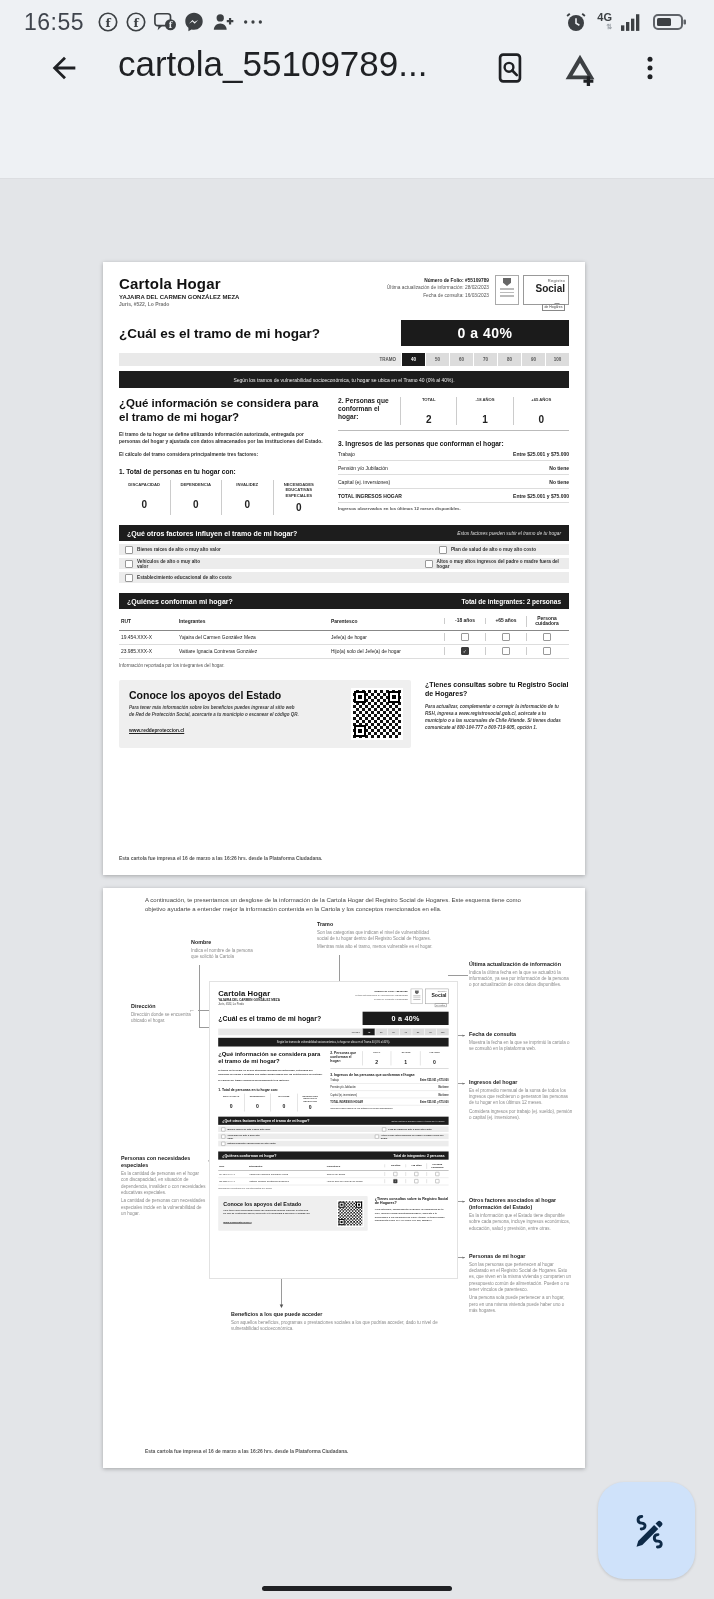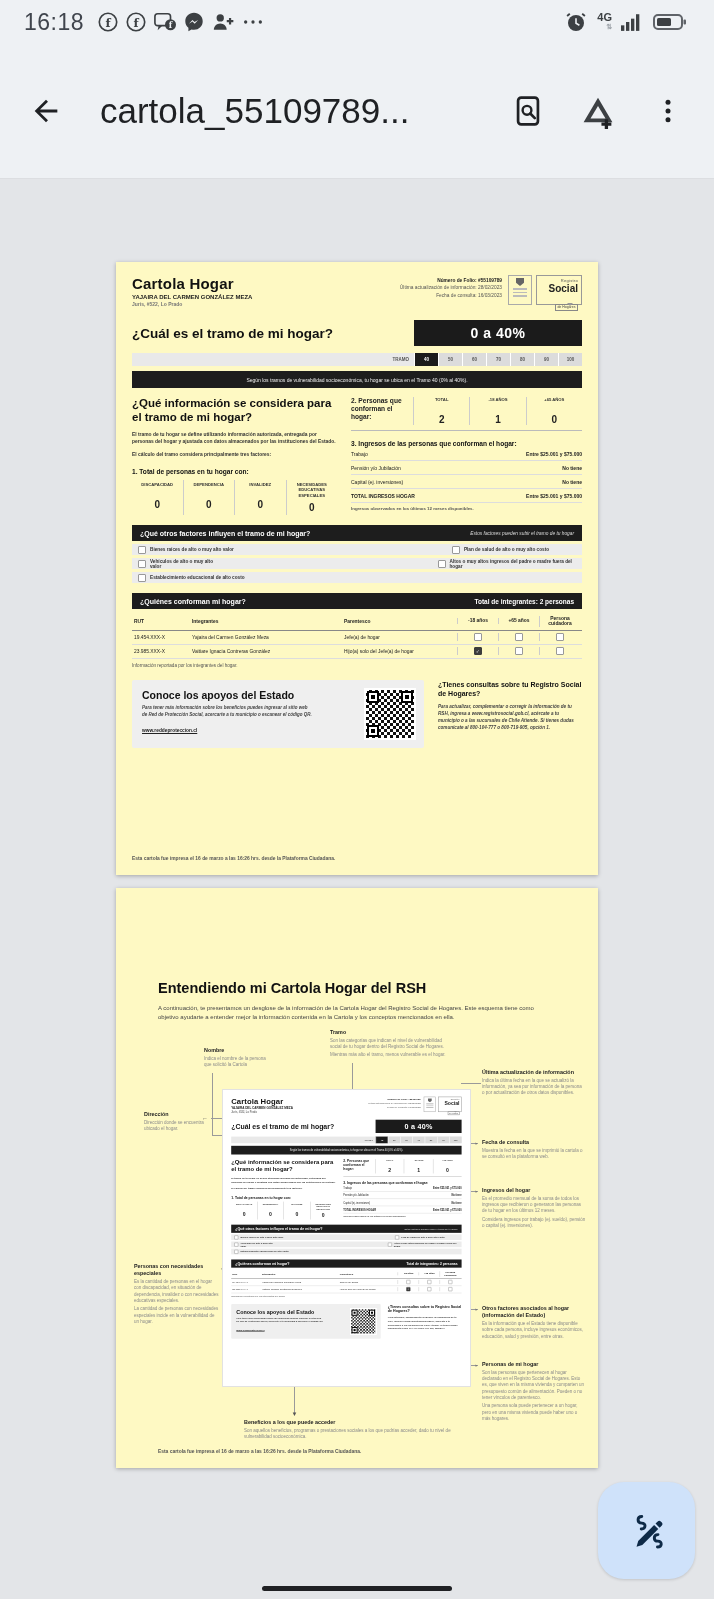--- a/index.html
+++ b/index.html
@@ -5,26 +5,26 @@
   html,body{margin:0;padding:0}
   body{width:714px;height:1599px;background:#e3e5e8;font-family:"Liberation Sans",sans-serif;position:relative;overflow:hidden;-webkit-font-smoothing:antialiased}
   
   .topbars{background:#eef1f4;border-bottom:1px solid #dcdee1}
   .statusbar{height:44px;display:flex;align-items:center;padding:0 24px;color:#40454d}
   .sb-time{font-size:23px;letter-spacing:.5px;margin-right:10px}
   .sb-ic{display:inline-flex;align-items:center;margin:0 3px}
   .sb-right{margin-left:auto;display:flex;align-items:center;gap:6px}
   .net4g{font-size:11px;font-weight:bold;color:#3c4043;line-height:9px;text-align:right}
   .net4g small{font-size:7px;color:#9aa0a6;display:block}
-  .appbar{height:134px;display:flex;align-items:center;padding:0 22px}
+  .appbar{height:134px;display:flex;align-items:flex-start;padding:0 40px}
   .ab-title{font-size:35px;color:#1f2124;margin-left:30px;flex:1;white-space:nowrap;overflow:hidden}
   .ab-btn{width:48px;height:48px;display:flex;align-items:center;justify-content:center}
   .ab-btn+.ab-btn{margin-left:22px}
   
-  .sheet{position:absolute;left:116px;width:482px;background:#fef9c3;box-shadow:0 1px 4px rgba(0,0,0,.28)}
+  .sheet{position:absolute;left:103px;width:482px;background:#ffffff;box-shadow:0 1px 4px rgba(0,0,0,.28)}
   #sheet1{top:262px;height:613px}
   #sheet2{top:888px;height:580px}
   .cartola-body{box-sizing:border-box;width:482px;padding:13px 16px 0 16px;color:#222}
   
   .c-head{display:flex;align-items:flex-start}
   .c-title{font-size:15px;font-weight:bold;letter-spacing:.2px;color:#111}
   .c-name{font-size:6px;font-weight:bold;margin-top:2px;color:#222}
   .c-addr{font-size:5px;font-weight:bold;color:#777;margin-top:1px}
   .c-folio{margin-left:auto;text-align:right;font-size:4.8px;color:#555;line-height:1.55;padding-top:2px}
   .c-folio b{color:#222}
@@ -120,21 +120,21 @@
   
   .fab{position:absolute;left:598px;top:1482px;width:97px;height:97px;border-radius:26px;background:#cfe2fa;display:flex;align-items:center;justify-content:center;box-shadow:0 1px 3px rgba(0,0,0,.15)}
   .home-pill{position:absolute;left:50%;transform:translateX(-50%);bottom:8px;width:190px;height:5px;border-radius:3px;background:#202124}
   .ic{display:block}
 </style>
 </head>
 <body>
 
 <div class="topbars">
   <div class="statusbar">
-    <span class="sb-time">16:18</span>
+    <span class="sb-time">16:55</span>
     <span class="sb-ic">
         <svg class="ic" width="22" height="22" viewBox="0 0 24 24">
           <circle cx="12" cy="12" r="9.5" fill="none" stroke="#3c4043" stroke-width="1.8"></circle>
           <text x="12" y="17" font-size="13" font-weight="bold" text-anchor="middle" fill="#3c4043" font-family="DejaVu Serif">f</text>
         </svg>
       </span>
     <span class="sb-ic">
         <svg class="ic" width="22" height="22" viewBox="0 0 24 24">
           <circle cx="12" cy="12" r="9.5" fill="none" stroke="#3c4043" stroke-width="1.8"></circle>
           <text x="12" y="17" font-size="13" font-weight="bold" text-anchor="middle" fill="#3c4043" font-family="DejaVu Serif">f</text>
@@ -421,21 +421,20 @@
       <div class="cons">
         <div class="cons-h">¿Tienes consultas sobre tu Registro Social de Hogares?</div>
         <div class="cons-p">Para actualizar, complementar o corregir la información de tu RSH, ingresa a www.registrosocial.gob.cl, acércate a tu municipio o a las sucursales de Chile Atiende. Si tienes dudas comunícate al 800-104-777 o 800-719-905, opción 1.</div>
       </div>
     </div>
   </div>
   <div class="c-footer">Esta cartola fue impresa el 16 de marzo a las 16:26 hrs. desde la Plataforma Ciudadana.</div>
 </div>
 
 <div class="sheet" id="sheet2">
-  <div class="p2-title">Entendiendo mi Cartola Hogar del RSH</div>
   <div class="p2-intro">A continuación, te presentamos un desglose de la información de la Cartola Hogar del Registro Social de Hogares. Este esquema tiene como objetivo ayudarte a entender mejor la información contenida en la Cartola y los conceptos mencionados en ella.</div>
 
   <div class="diagram">
 
     <div class="ann" style="left:88px;top:20px;width:66px">
       <div class="at">Nombre</div>
       <div class="ab">Indica el nombre de la persona que solicitó la Cartola</div>
     </div>
     <div class="ann" style="left:214px;top:2px;width:118px">
       <div class="at">Tramo</div>

